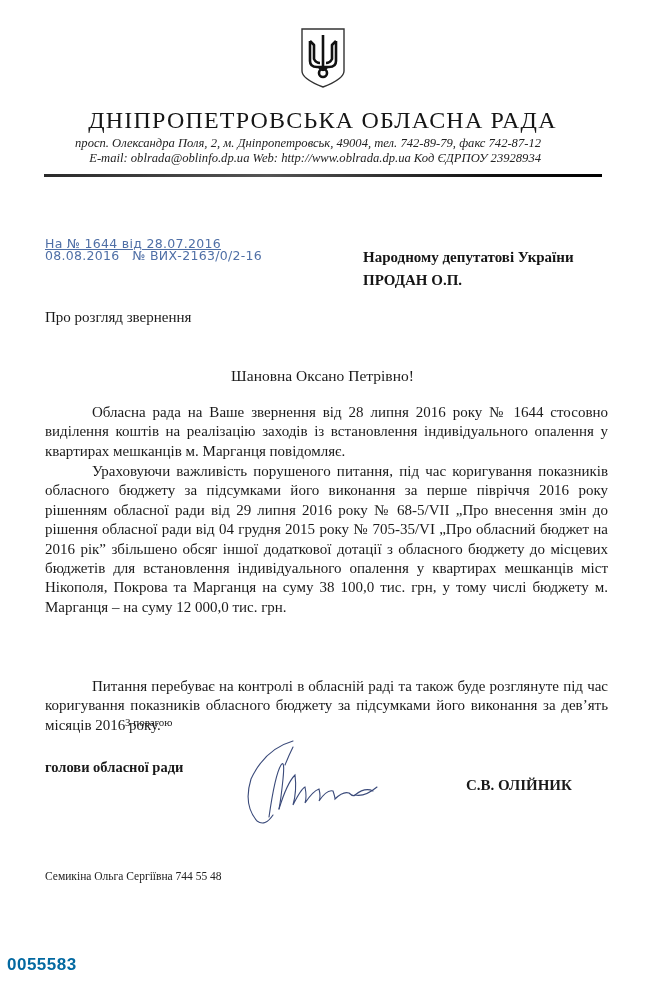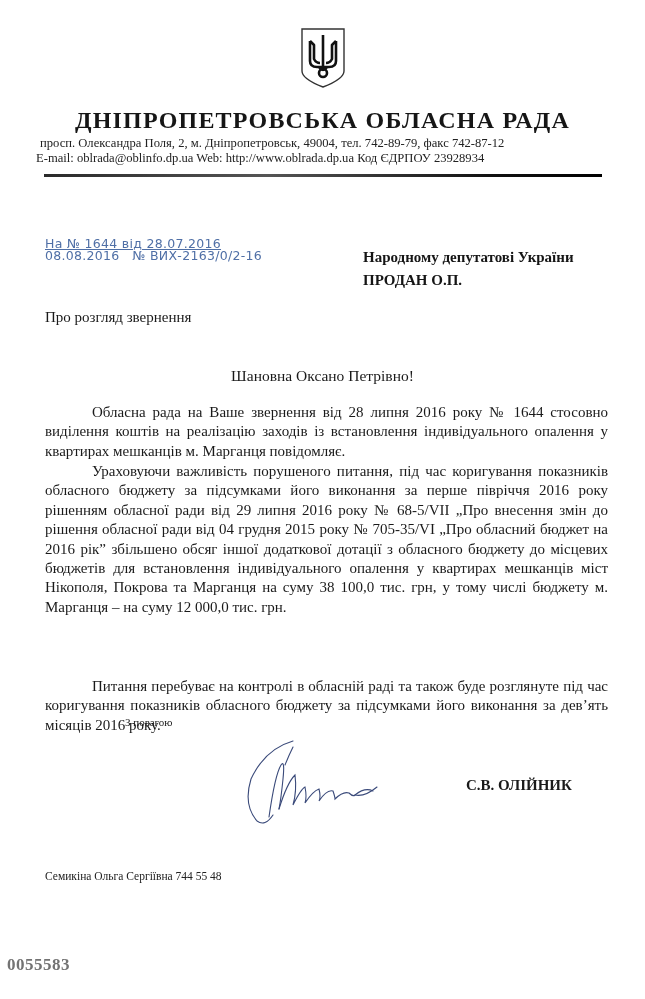--- a/index.html
+++ b/index.html
@@ -1,20 +1,20 @@
 <!DOCTYPE html>
 <html><head>
 <meta charset="utf-8">
 <style>
   html, body { margin: 0; padding: 0; background: #ffffff; }
   body { width: 645px; height: 999px; position: relative; overflow: hidden; color: #1a1a1a; font-family: "Liberation Serif", "DejaVu Serif", serif; }
   .abs { position: absolute; }
   .emblem { left: 300px; top: 27px; width: 46px; height: 62px; }
-  .org-title { left: 0; width: 645px; top: 107px; text-align: center; font-size: 24px; font-weight: bold; letter-spacing: 1.2px; color: #161616; }
-  .addr { left: 0; width: 541px; text-align: left; font-size: 12.6px; color: #222; }
+  .org-title { left: 0; width: 645px; top: 107px; text-align: center; font-size: 24px; font-weight: normal; letter-spacing: 1.2px; color: #161616; }
+  .addr { left: 0; width: 541px; text-align: right; font-size: 12.6px; color: #222; font-style: italic; }
   .addr1 { top: 136px; padding-left: 40px; box-sizing: border-box; }
   .addr2 { top: 151px; padding-left: 36px; box-sizing: border-box; }
   .rule { left: 44px; top: 174px; width: 558px; height: 3px; background: linear-gradient(90deg, #2a2a2a, #555 40%, #111 80%, #000); }
   .stamp { left: 45px; font-family: "DejaVu Sans", "Liberation Sans", sans-serif; font-size: 12.5px; color: #4f6fa6; letter-spacing: 0.3px; }
   .stamp1 { top: 238px; margin-top: 10px; }
   .stamp2 { top: 236px; text-decoration: underline; }
   .recipient { left: 363px; font-size: 15px; font-weight: bold; color: #151515; }
   .rec1 { top: 249px; text-align: right; }
   .rec2 { top: 272px; }
   .subject { left: 45px; top: 309px; font-size: 15px; }
@@ -22,21 +22,21 @@
   .body-text { left: 45px; width: 563px; font-size: 15px; line-height: 19.4px; text-align: justify; text-align-last: left; }
   .p1 { top: 403px; }
   .p2 { top: 462px; }
   .p3 { top: 638px; margin-top: 39px; }
   .indent { text-indent: 47px; }
   .regards { left: 83px; top: 716px; font-size: 11px; margin-left: 42px; }
   .position { left: 45px; top: 758px; font-size: 14.5px; font-weight: bold; line-height: 19px; }
   .signer { left: 466px; top: 777px; font-size: 15px; font-weight: bold; }
   .signature { left: 235px; top: 735px; width: 160px; height: 95px; }
   .executor { left: 45px; top: 826px; font-size: 11.5px; color: #222; margin-top: 44px; }
-  .reg-number { left: 7px; top: 955px; font-family: Liberation Serif, serif; font-size: 17px; font-weight: bold; color: #737373; letter-spacing: 0.5px; }
+  .reg-number { left: 7px; top: 955px; font-family: Liberation Sans, sans-serif; font-size: 17px; font-weight: bold; color: #0369a1; letter-spacing: 0.5px; }
 </style>
 </head>
 <body>
 
 <svg class="abs emblem" viewBox="0 0 46 62">
   <path d="M2 2 H44 V44 Q44 52 23 60 Q2 52 2 44 Z" fill="none" stroke="#333" stroke-width="1.4"></path>
   <g fill="none" stroke="#111" stroke-width="2.6" stroke-linejoin="round">
     <path d="M23 8 L23 44"></path>
     <path d="M10 14 L10 34 Q10 40 17 40 L29 40 Q36 40 36 34 L36 14"></path>
     <path d="M10 14 L14 18 L14 32 Q16 36 20 36"></path>
@@ -59,20 +59,21 @@
 
 <div class="abs subject">Про розгляд звернення</div>
 <div class="abs salutation">Шановна Оксано Петрівно!</div>
 
 <div class="abs body-text indent p1">Обласна рада на Ваше звернення від 28 липня 2016 року № 1644 стосовно виділення коштів на реалізацію заходів із встановлення індивідуального опалення у квартирах мешканців м. Марганця повідомляє.</div>
 <div class="abs body-text indent p2">Ураховуючи важливість порушеного питання, під час коригування показників обласного бюджету за підсумками його виконання за перше півріччя 2016 року рішенням обласної ради від 29 липня 2016 року № 68-5/VII „Про внесення змін до рішення обласної ради від 04 грудня 2015 року № 705-35/VI „Про обласний бюджет на 2016 рік” збільшено обсяг іншої додаткової дотації з обласного бюджету до місцевих бюджетів для встановлення індивідуального опалення у квартирах мешканців міст Нікополя, Покрова та Марганця на суму 38 100,0 тис. грн, у тому числі бюджету м. Марганця – на суму 12 000,0 тис. грн.</div>
 <div class="abs body-text indent p3">Питання перебуває на контролі в обласній раді та також буде розглянуте під час коригування показників обласного бюджету за підсумками його виконання за дев’ять місяців 2016 року.</div>
 
 <div class="abs regards">З повагою</div>
 <div class="abs position">
+  <div>голови обласної ради</div>
 </div>
 
 <svg class="abs signature" viewBox="0 0 160 95">
   <g fill="none" stroke="#3a4a7a" stroke-width="1.1" stroke-linecap="round">
     <path d="M58 6 Q30 14 16 44 Q8 70 22 86 Q30 92 38 80"></path>
     <path d="M34 82 Q40 40 46 30 Q50 24 48 44 Q46 64 44 74"></path>
     <path d="M44 74 Q52 48 60 40 Q62 56 58 70 Q66 54 70 52 Q72 62 70 68 Q78 56 84 54 Q86 62 84 66 Q92 54 98 56 Q100 62 100 64 Q108 56 114 58 Q118 62 120 60 Q130 52 138 56"></path>
     <path d="M50 30 Q54 20 58 12"></path>
     <path d="M120 60 Q130 62 142 52"></path>
   </g>

